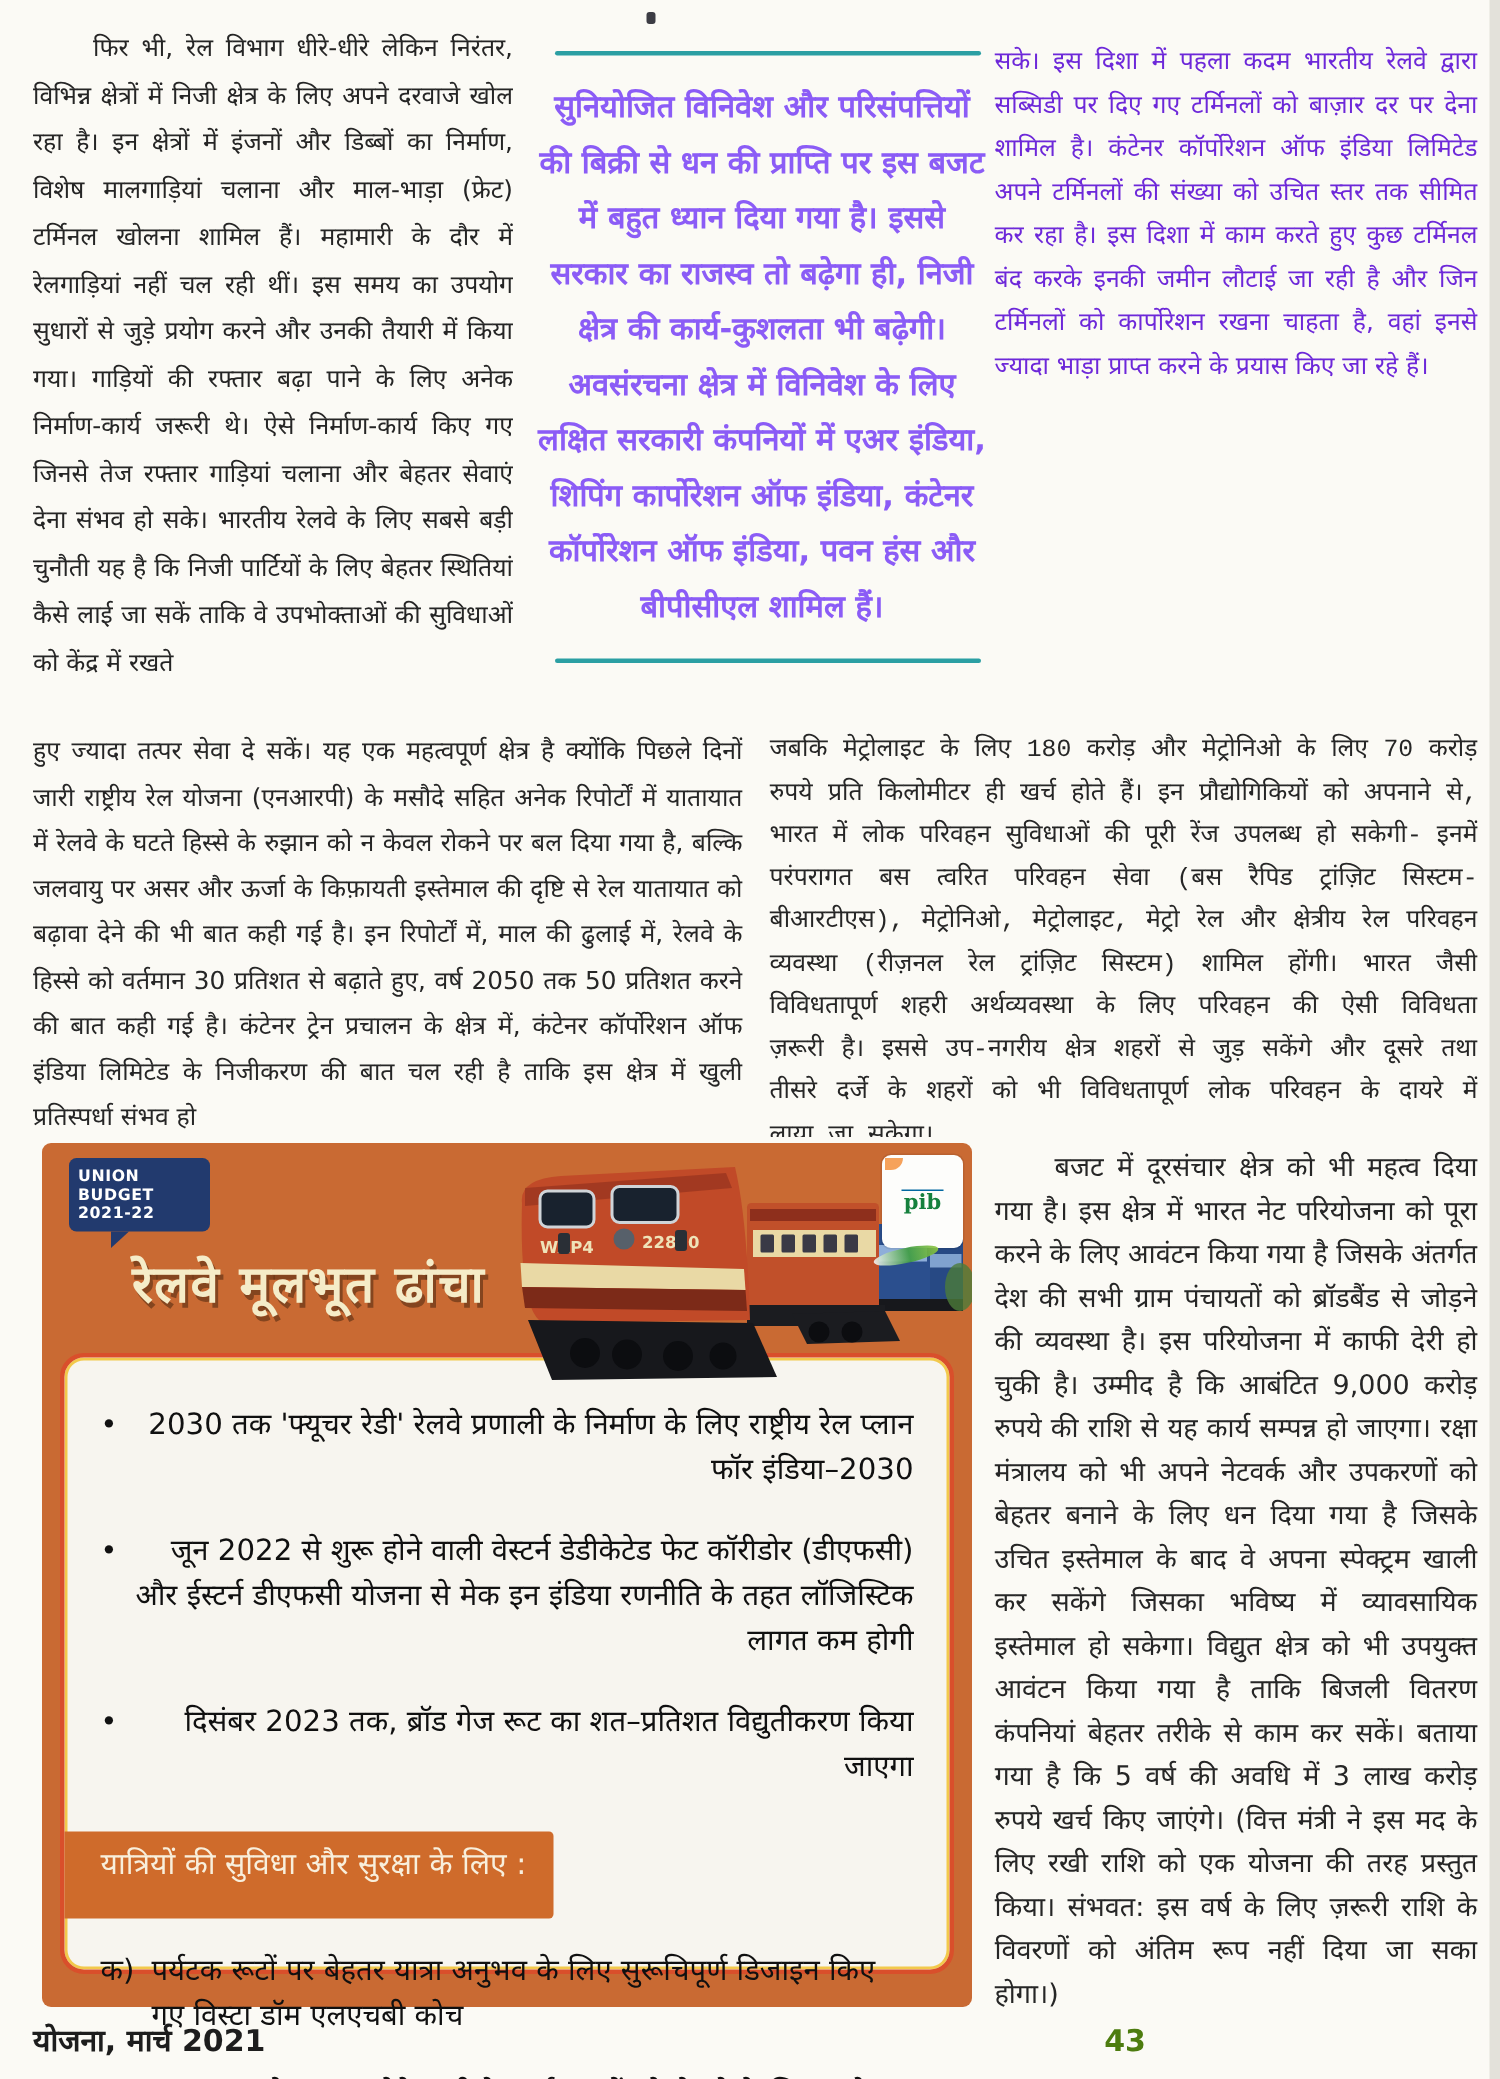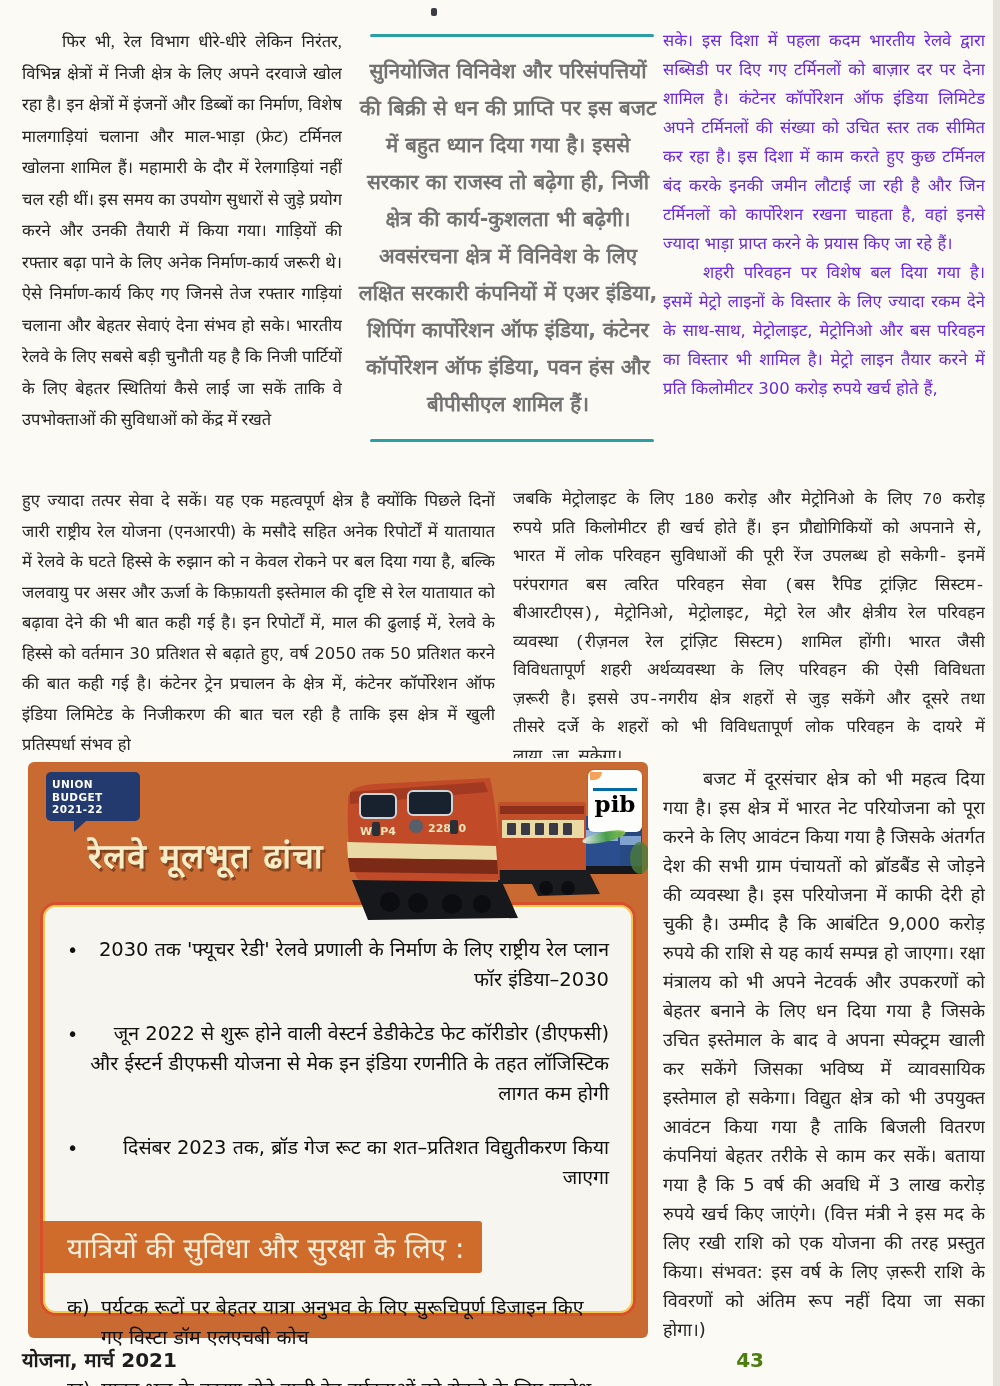--- a/index.html
+++ b/index.html
@@ -20,21 +20,21 @@
   .body-text-tight{font-size:16.5px;line-height:29px;color:#6d28d9;}
   .indent{text-indent:40px;}
 
   
   .pullquote{position:absolute;left:356px;top:34px;width:304px;}
   .pq-rule{height:3px;background:#2b9fa3;border-radius:2px;}
   .pq-rule.top{margin:0 6px 16px 14px;}
   .pq-rule.bottom{margin:16px 6px 0 14px;}
   .pq-text{
     font-size:20.5px;line-height:37px;font-weight:bold;text-align:center;
-    color:#737373;padding:0 2px;
+    color:#8b5cf6;padding:0 2px;
   }
 
   
   .infobox{
     position:absolute;left:28px;top:762px;width:620px;height:576px;
     background:#c96a33;border-radius:6px;
   }
   .budget-badge{
     position:absolute;left:18px;top:10px;width:72px;background:#223a6e;
     border-radius:5px;padding:6px 16px 5px 6px;z-index:4;
@@ -50,70 +50,69 @@
     text-shadow:2px 3px 0 rgba(75,38,15,.55);
     white-space:nowrap;
     margin-left:44px;
   }
   .train-wrap{position:absolute;right:0;top:0;width:316px;height:162px;z-index:2;}
   .pib-logo{
     position:absolute;right:6px;top:8px;width:54px;height:62px;z-index:5;
     background:#fdfdfb;border-radius:6px;box-shadow:0 0 0 1px rgba(0,0,0,.08);
     display:flex;align-items:center;justify-content:center;
   }
-  .pib-inner{position:relative;font-weight:bold;font-size:23px;color:#000000;
-    border-top:3px solid #0369a1;line-height:1;padding:1px 2px 0 2px;font-family:"DejaVu Serif","Liberation Serif",serif;}
+  .pib-inner{position:relative;font-weight:bold;font-size:14px;color:#15803d;
+    border-top:1px solid #0369a1;line-height:1;padding:1px 2px 0 2px;font-family:"DejaVu Serif","Liberation Serif",serif;}
   .pib-swoosh{position:absolute;left:-6px;bottom:-10px;width:44px;height:10px;
     border-radius:50%;background:linear-gradient(90deg,#f5f5f5 0%,#3d9c3f 55%,#8fc640 100%);
     transform:rotate(-12deg);opacity:.9;}
   .pib-saffron{position:absolute;left:2px;top:2px;width:12px;height:8px;
     background:#f5923e;border-radius:0 0 8px 0;opacity:.85;}
 
   .white-panel{
     position:absolute;left:12px;right:12px;top:140px;bottom:22px;
     background:#f7f5ef;border:3px solid #d94f2b;border-radius:16px;
     box-shadow:inset 0 0 0 2px #f2c94c;
     padding:30px 24px 14px 24px;box-sizing:border-box;z-index:1;
   }
   .bullet-item{display:flex;margin-bottom:24px;}
   .bullet-marker{width:20px;flex:0 0 20px;font-size:19px;line-height:30px;color:#111;}
   .bullet-text{font-size:19.5px;line-height:30px;color:#101010;font-weight:500;text-align:right;}
   .panel-bar{
     margin:4px 0 20px -24px;display:inline-block;
-    background:#cf6b2b;color:#f8efdc;font-size:28px;font-weight:500;
-    padding:7px 18px 7px 24px;border-radius:0 3px 3px 0;
+    background:#cf6b2b;color:#f8efdc;font-size:20px;font-weight:500;
+    padding:7px 18px 24px 24px;border-radius:0 3px 3px 0;
   }
   .lettered-item{display:flex;margin-bottom:22px;}
   .lettered-label{flex:0 0 34px;font-size:19.5px;line-height:30px;color:#101010;font-weight:500;}
   .lettered-text{font-size:19.5px;line-height:30px;color:#101010;font-weight:500;text-align:left;}
 
   
   .footer{position:absolute;left:0;top:1344px;width:792px;height:34px;}
   .footer-journal{position:absolute;left:22px;top:2px;font-size:20px;font-weight:bold;color:#1d1d1d;}
   .footer-page{position:absolute;right:28px;top:4px;font-size:20px;font-weight:bold;color:#4d7c0f;}
 </style>
 </head>
 <body>
 
 <div class="scan-edge"></div>
 <div class="print-dot"></div>
 
-<div class="col body-text" style="left:22px;top:26px;width:320px;height:456px;font-family:Liberation Serif, serif;">
+<div class="col body-text" style="left:22px;top:16px;width:320px;height:456px;">
   <p class="indent">फिर भी, रेल विभाग धीरे-धीरे लेकिन निरंतर, विभिन्न क्षेत्रों में निजी क्षेत्र के लिए अपने दरवाजे खोल रहा है। इन क्षेत्रों में इंजनों और डिब्बों का निर्माण, विशेष मालगाड़ियां चलाना और माल-भाड़ा (फ्रेट) टर्मिनल खोलना शामिल हैं। महामारी के दौर में रेलगाड़ियां नहीं चल रही थीं। इस समय का उपयोग सुधारों से जुड़े प्रयोग करने और उनकी तैयारी में किया गया। गाड़ियों की रफ्तार बढ़ा पाने के लिए अनेक निर्माण-कार्य जरूरी थे। ऐसे निर्माण-कार्य किए गए जिनसे तेज रफ्तार गाड़ियां चलाना और बेहतर सेवाएं देना संभव हो सके। भारतीय रेलवे के लिए सबसे बड़ी चुनौती यह है कि निजी पार्टियों के लिए बेहतर स्थितियां कैसे लाई जा सकें ताकि वे उपभोक्ताओं की सुविधाओं को केंद्र में रखते</p>
 </div>
 
 <div class="pullquote">
   <div class="pq-rule top"></div>
   <div class="pq-text">सुनियोजित विनिवेश और परिसंपत्तियों की बिक्री से धन की प्राप्ति पर इस बजट में बहुत ध्यान दिया गया है। इससे सरकार का राजस्व तो बढ़ेगा ही, निजी क्षेत्र की कार्य-कुशलता भी बढ़ेगी। अवसंरचना क्षेत्र में विनिवेश के लिए लक्षित सरकारी कंपनियों में एअर इंडिया, शिपिंग कार्पोरेशन ऑफ इंडिया, कंटेनर कॉर्पोरेशन ऑफ इंडिया, पवन हंस और बीपीसीएल शामिल हैं।</div>
   <div class="pq-rule bottom"></div>
 </div>
 
 <div class="col body-text-tight" style="left:663px;top:26px;width:322px;height:458px;">
   <p>सके। इस दिशा में पहला कदम भारतीय रेलवे द्वारा सब्सिडी पर दिए गए टर्मिनलों को बाज़ार दर पर देना शामिल है। कंटेनर कॉर्पोरेशन ऑफ इंडिया लिमिटेड अपने टर्मिनलों की संख्या को उचित स्तर तक सीमित कर रहा है। इस दिशा में काम करते हुए कुछ टर्मिनल बंद करके इनकी जमीन लौटाई जा रही है और जिन टर्मिनलों को कार्पोरेशन रखना चाहता है, वहां इनसे ज्यादा भाड़ा प्राप्त करने के प्रयास किए जा रहे हैं।</p>
-  <p class="indent">शहरी परिवहन पर विशेष बल दिया गया है। इसमें मेट्रो लाइनों के विस्तार के लिए ज्यादा रकम देने के साथ-साथ, मेट्रोलाइट, मेट्रोनिओ और बस परिवहन का विस्तार भी शामिल है। मेट्रो लाइन तैयार करने में प्रति किलोमीटर 300 करोड़ रुपये खर्च होते हैं,</p>
 </div>
 
 <div class="col" style="left:22px;top:486px;width:473px;height:272px;font-size:16.5px;line-height:30.5px;">
   <p>हुए ज्यादा तत्पर सेवा दे सकें। यह एक महत्वपूर्ण क्षेत्र है क्योंकि पिछले दिनों जारी राष्ट्रीय रेल योजना (एनआरपी) के मसौदे सहित अनेक रिपोर्टों में यातायात में रेलवे के घटते हिस्से के रुझान को न केवल रोकने पर बल दिया गया है, बल्कि जलवायु पर असर और ऊर्जा के किफ़ायती इस्तेमाल की दृष्टि से रेल यातायात को बढ़ावा देने की भी बात कही गई है। इन रिपोर्टों में, माल की ढुलाई में, रेलवे के हिस्से को वर्तमान 30 प्रतिशत से बढ़ाते हुए, वर्ष 2050 तक 50 प्रतिशत करने की बात कही गई है। कंटेनर ट्रेन प्रचालन के क्षेत्र में, कंटेनर कॉर्पोरेशन ऑफ इंडिया लिमिटेड के निजीकरण की बात चल रही है ताकि इस क्षेत्र में खुली प्रतिस्पर्धा संभव हो</p>
 </div>
 
 <div class="col" style="left:513px;top:486px;width:472px;height:272px;font-size:16.5px;line-height:28.5px;font-family:Liberation Mono, monospace;">
   <p>जबकि मेट्रोलाइट के लिए 180 करोड़ और मेट्रोनिओ के लिए 70 करोड़ रुपये प्रति किलोमीटर ही खर्च होते हैं। इन प्रौद्योगिकियों को अपनाने से, भारत में लोक परिवहन सुविधाओं की पूरी रेंज उपलब्ध हो सकेगी- इनमें परंपरागत बस त्वरित परिवहन सेवा (बस रैपिड ट्रांज़िट सिस्टम-बीआरटीएस), मेट्रोनिओ, मेट्रोलाइट, मेट्रो रेल और क्षेत्रीय रेल परिवहन व्यवस्था (रीज़नल रेल ट्रांज़िट सिस्टम) शामिल होंगी। भारत जैसी विविधतापूर्ण शहरी अर्थव्यवस्था के लिए परिवहन की ऐसी विविधता ज़रूरी है। इससे उप-नगरीय क्षेत्र शहरों से जुड़ सकेंगे और दूसरे तथा तीसरे दर्जे के शहरों को भी विविधतापूर्ण लोक परिवहन के दायरे में लाया जा सकेगा।</p>
 </div>
 

